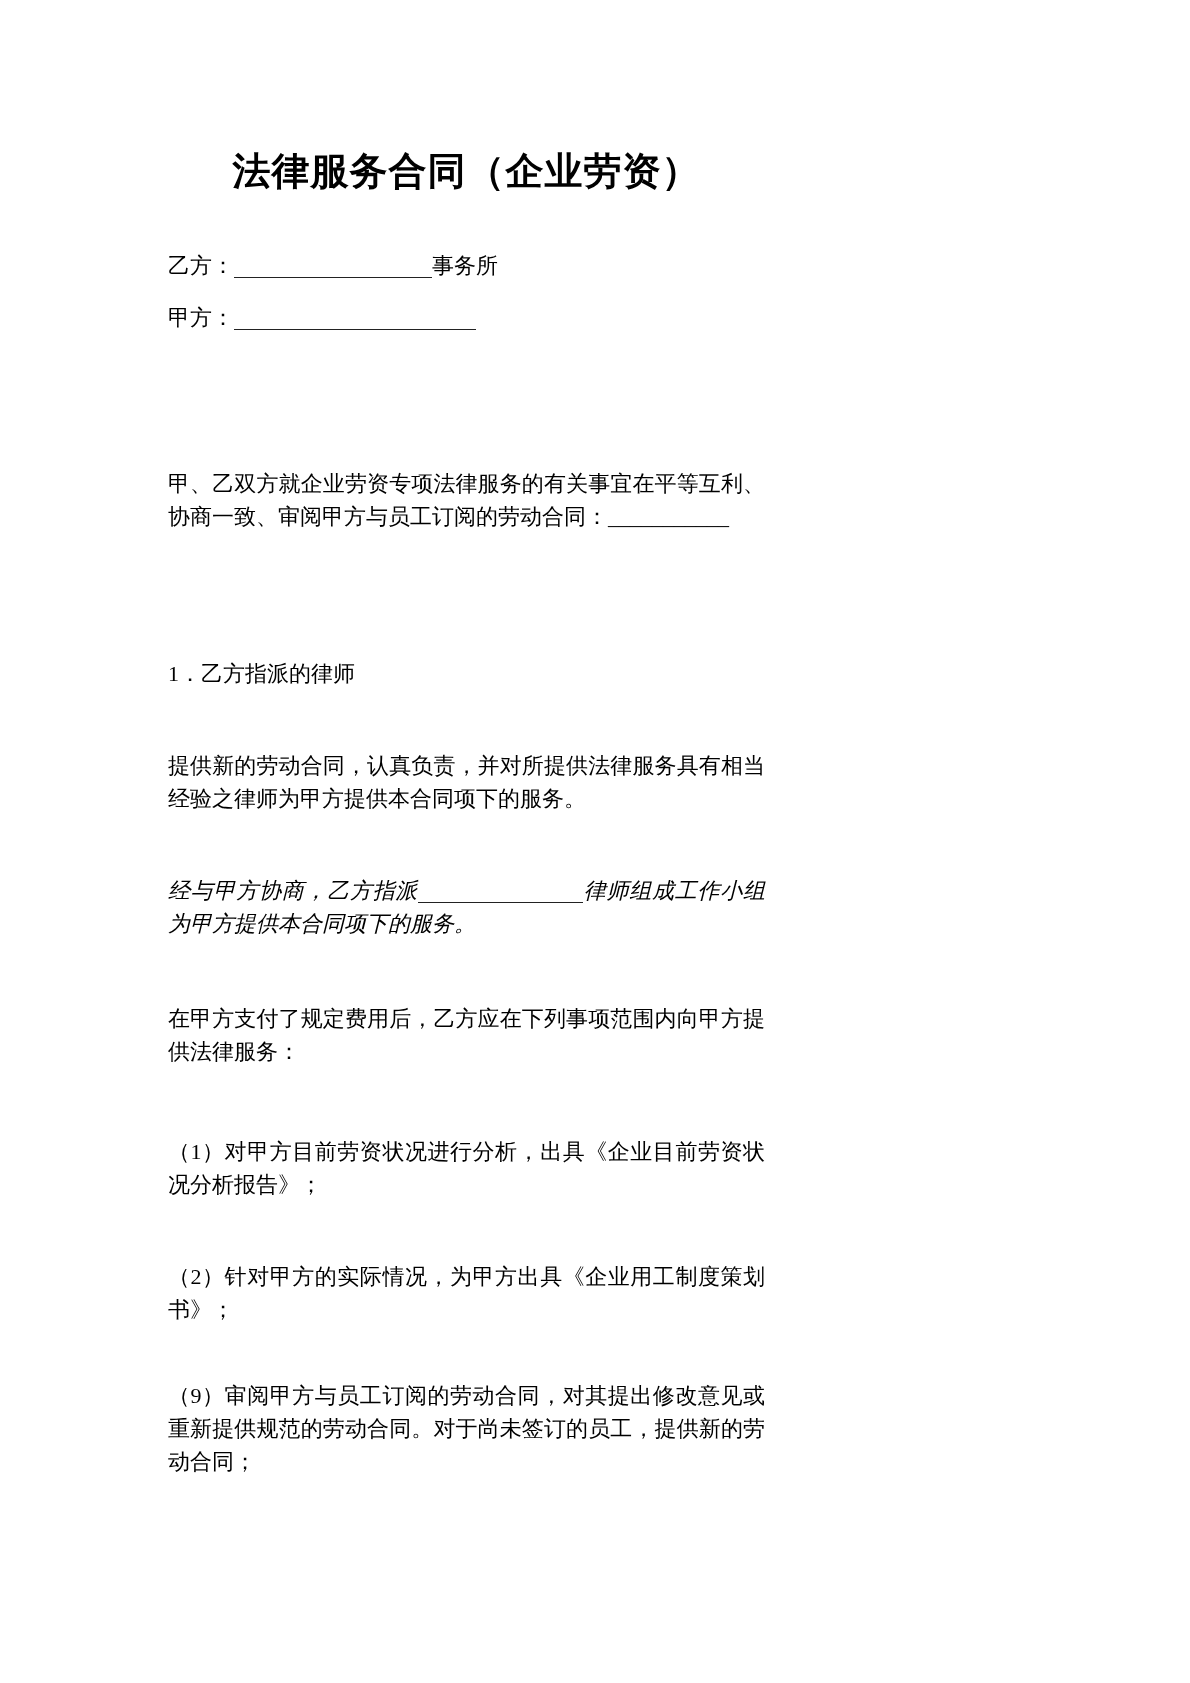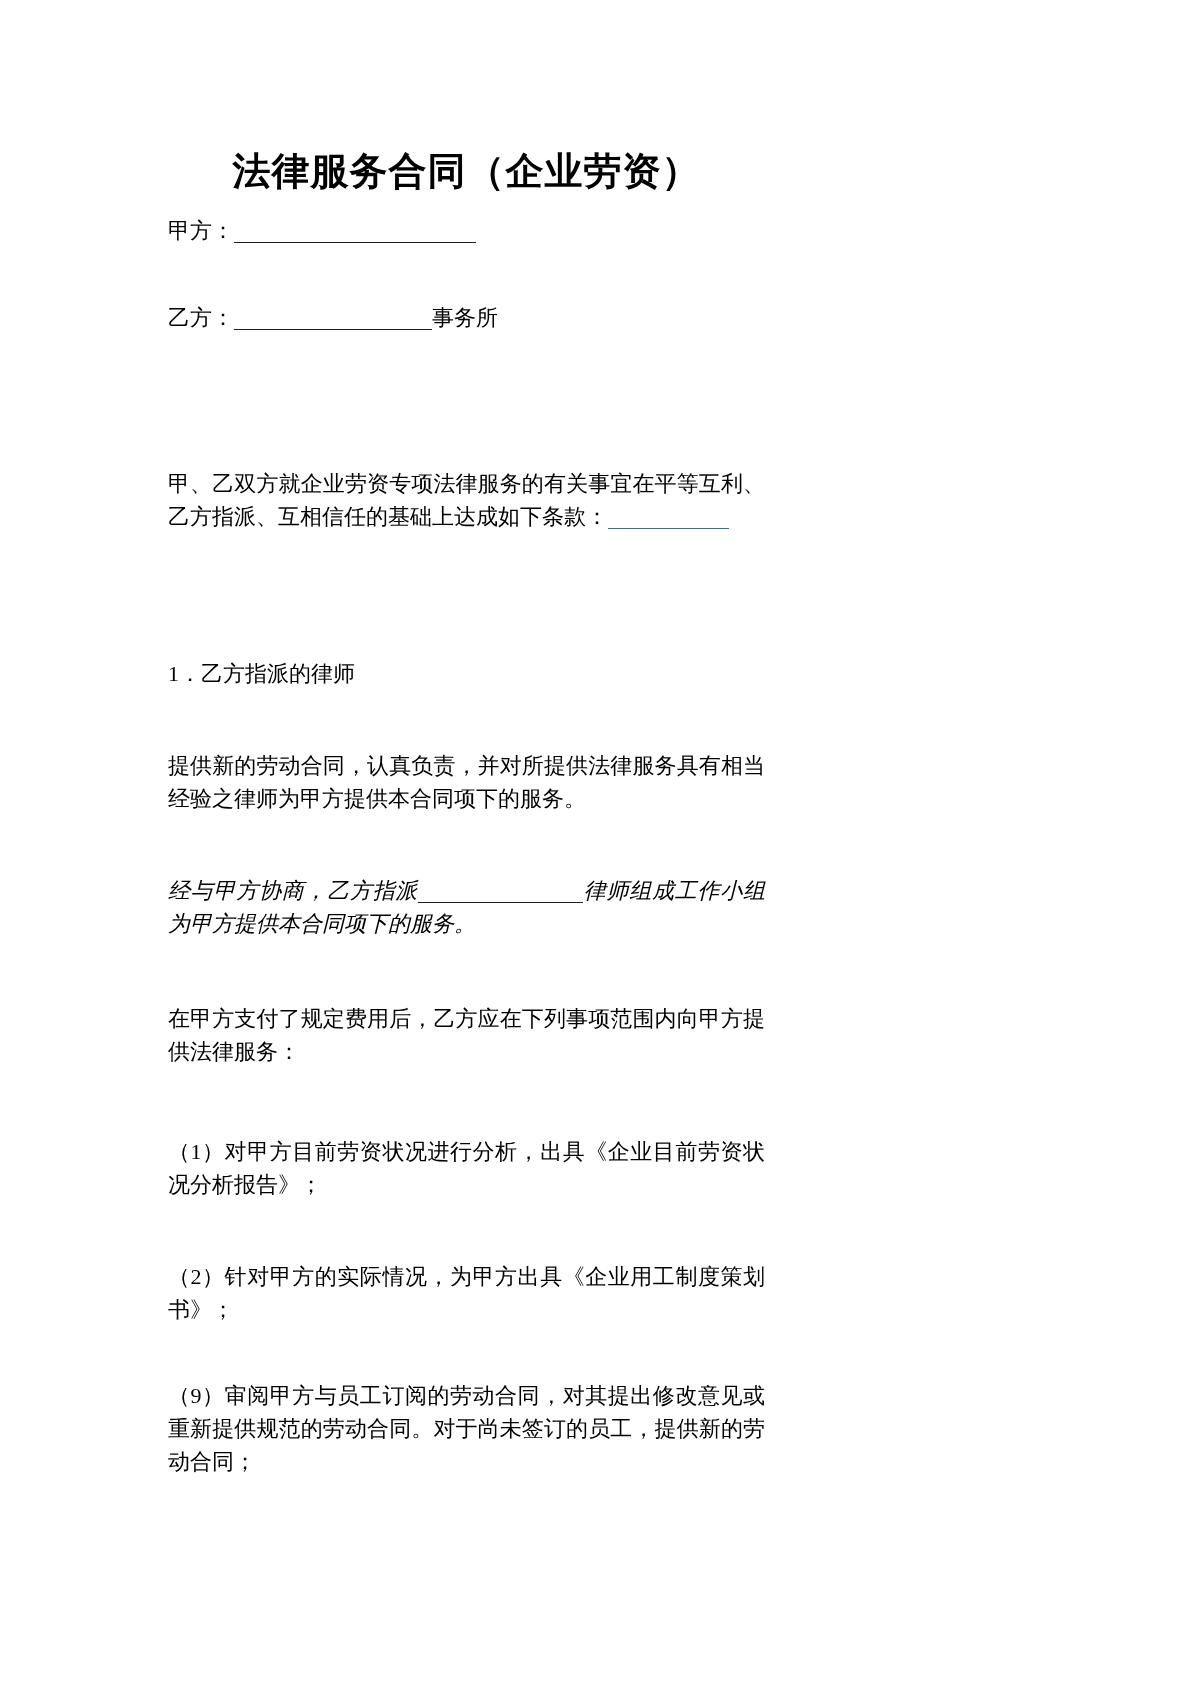--- a/index.html
+++ b/index.html
@@ -34,39 +34,39 @@
     font-size: 22px;
     line-height: 33px;
     text-align: justify;
   }
   p.no-just { text-align: left; }
   .blank {
     white-space: nowrap;
     letter-spacing: 0;
     font-family: "DejaVu Serif", serif;
   }
-  .blank.gray { color: #0369a1; }
+  .blank.gray { color: #000000; font-family: Liberation Serif, serif; }
 </style>
 </head>
 <body>
 
 <div class="page">
 
   <h1 class="title">法律服务合同（企业劳资）</h1>
 
+  <p class="no-just" style="margin-top:54px;">
+    <span>乙方：</span><span class="blank">__________________</span><span>事务所</span>
+  </p>
+
   <p class="no-just" style="margin-top:19px;">
     <span>甲方：</span><span class="blank">______________________</span>
   </p>
 
-  <p class="no-just" style="margin-top:54px;">
-    <span>乙方：</span><span class="blank">__________________</span><span>事务所</span>
-  </p>
-
   <p style="margin-top:133px;">
-    <span>甲、乙双方就企业劳资专项法律服务的有关事宜在平等互利、乙方指派、互相信任的基础上达成如下条款：</span><span class="blank gray">___________</span>
+    <span>甲、乙双方就企业劳资专项法律服务的有关事宜在平等互利、协商一致、审阅甲方与员工订阅的劳动合同：</span><span class="blank gray">___________</span>
   </p>
 
   <p class="no-just" style="margin-top:124px;">
     <span>1．乙方指派的律师</span>
   </p>
 
   <p style="margin-top:59px;">
     <span>提供新的劳动合同，认真负责，并对所提供法律服务具有相当经验之律师为甲方提供本合同项下的服务。</span>
   </p>
 

